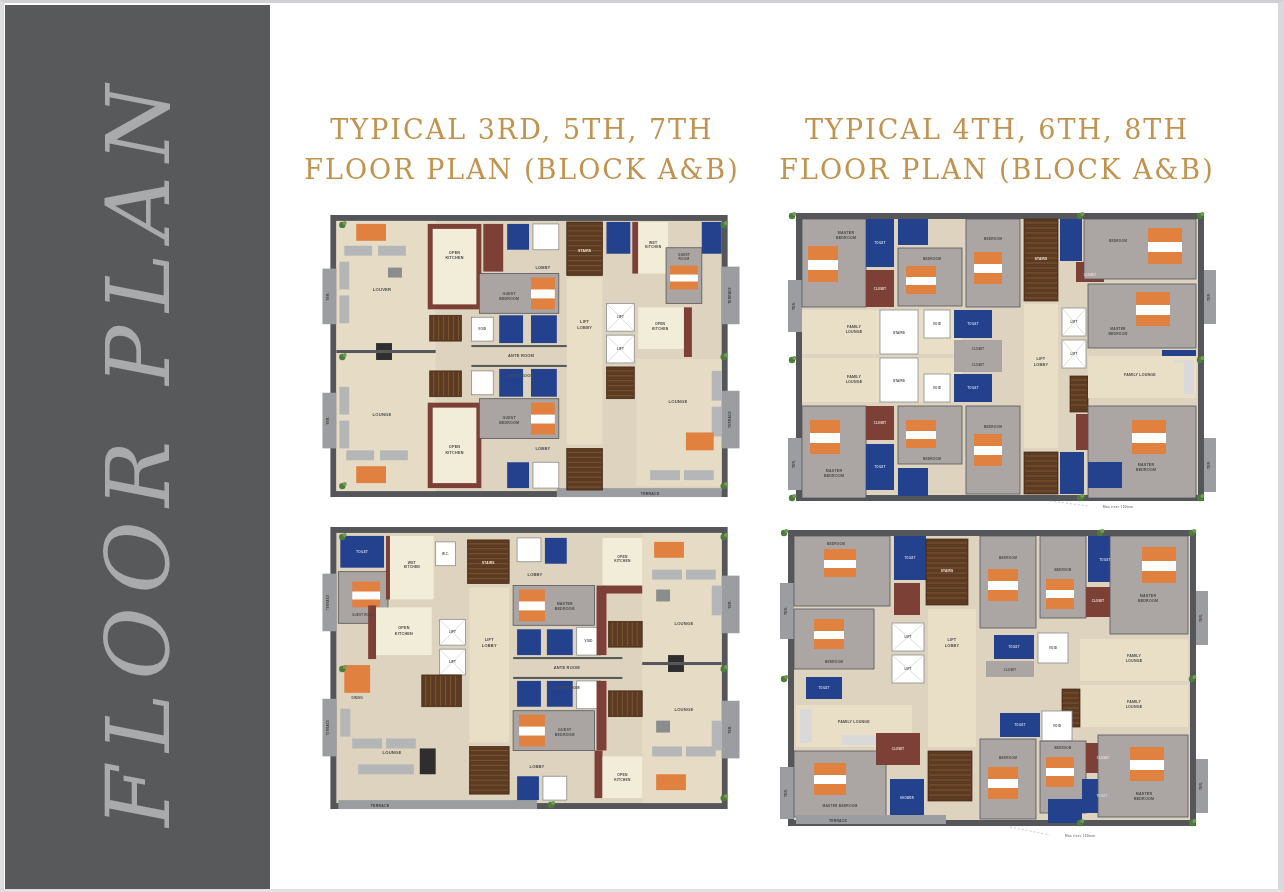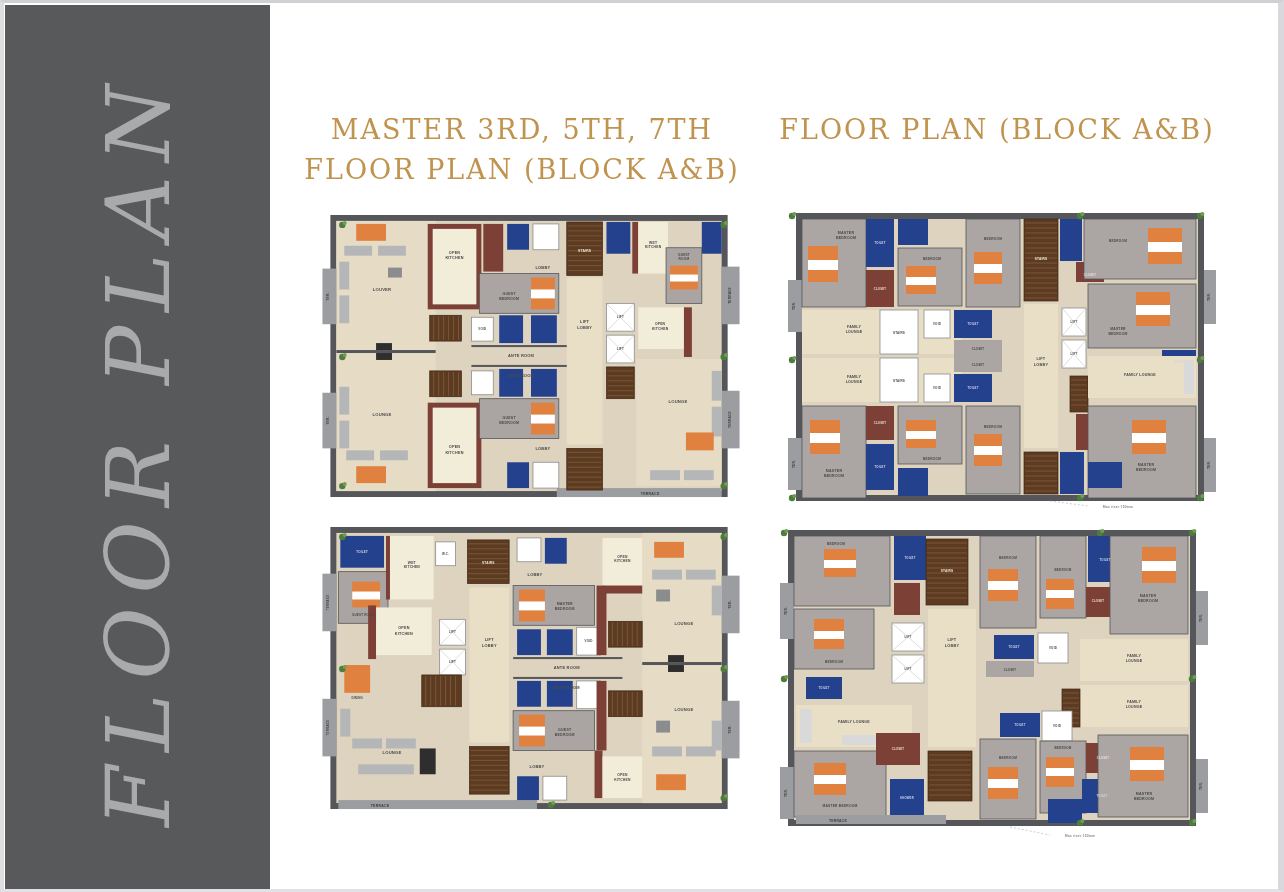--- a/index.html
+++ b/index.html
@@ -42,25 +42,26 @@
 </head>
 <body>
 
 <div class="page-frame"></div>
 
 <div class="sidebar">
   <div class="sidebar-title">FLOOR PLAN</div>
 </div>
 
 <div class="plan-header header-left">
-  <div>MASTER 3RD, 5TH, 7TH</div>
+  <div>TYPICAL 3RD, 5TH, 7TH</div>
   <div>FLOOR PLAN (BLOCK A&amp;B)</div>
 </div>
 
 <div class="plan-header header-right">
+  <div>TYPICAL 4TH, 6TH, 8TH</div>
   <div>FLOOR PLAN (BLOCK A&amp;B)</div>
 </div>
 
 <div class="plan plan-tl">
     <svg viewBox="0 0 420 290">
       <rect x="8" y="3" width="400" height="284" fill="#54565a"></rect>
       <rect x="14" y="9" width="388" height="272" fill="#ddd3bf"></rect>
       <rect x="14" y="9" width="100" height="272" fill="#e6dcc6"></rect>
       <rect x="316" y="148" width="86" height="128" fill="#e6dcc6"></rect>
       <rect x="0" y="57" width="14" height="56" fill="#9b9da0"></rect>

